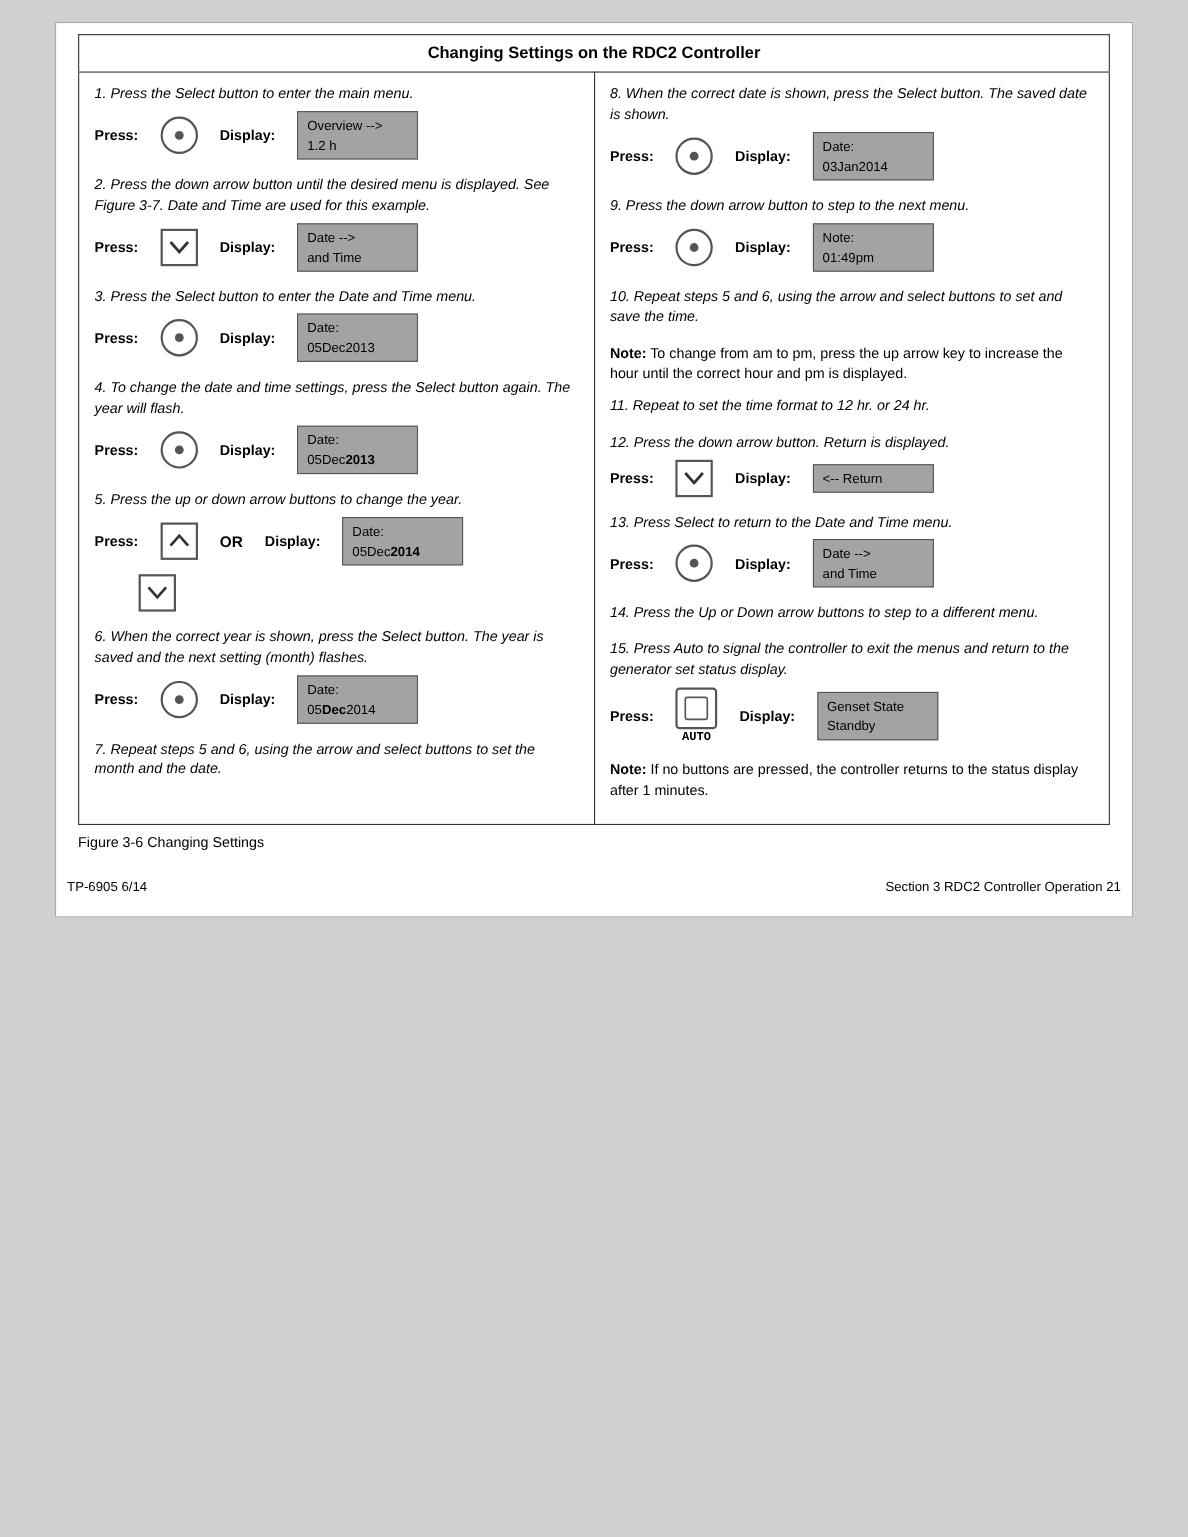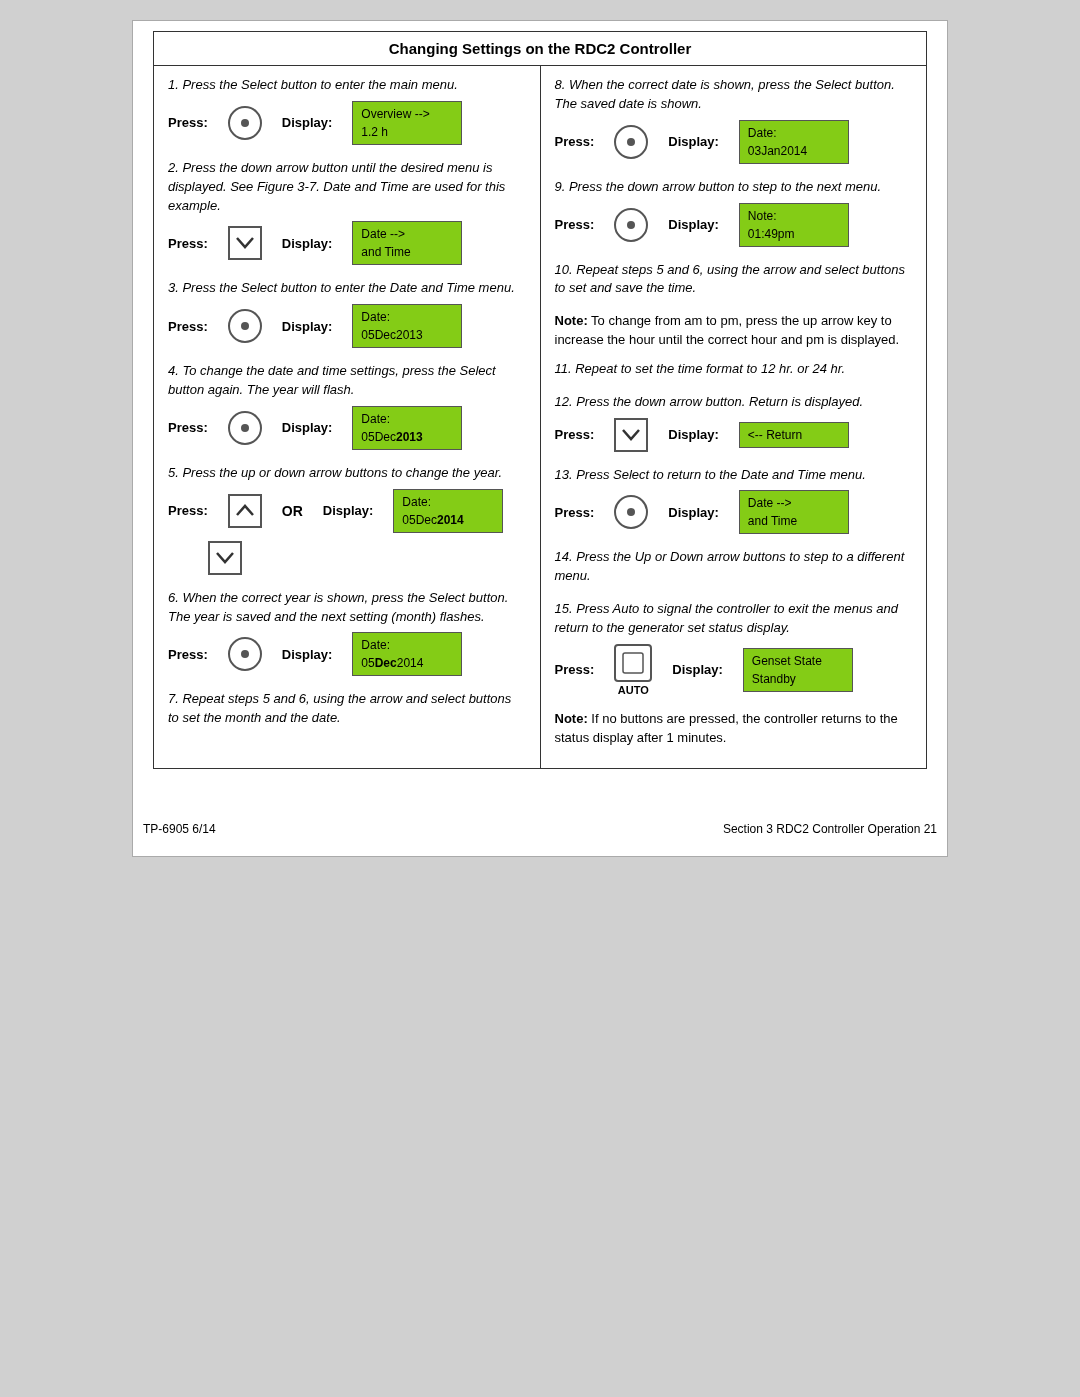--- a/index.html
+++ b/index.html
@@ -8,21 +8,21 @@
       font-family: Arial, sans-serif;
       font-size: 13px;
       display: flex;
       flex-direction: column;
       align-items: center;
       padding: 20px;
       min-height: 1397px;
     }
     .page {
       background: #fff;
-      width: 816px;
+      width: 980px;
       border: 1px solid #aaa;
       padding: 0 0 20px 0;
     }
     .page-inner {
       padding: 10px 20px 20px 20px;
     }
     .main-table {
       width: 100%;
       border: 1px solid #333;
       border-collapse: collapse;
@@ -121,41 +121,40 @@
     .chevron-svg {
       width: 20px;
       height: 14px;
     }
     .display-box {
       border: 1px solid #555;
       padding: 3px 8px;
       min-width: 110px;
       font-size: 12px;
       line-height: 1.5;
-      background: #84cc16;
+      background: #a3a3a3;
     }
     .display-label {
       font-weight: bold;
       font-size: 13px;
       text-align: right;
     }
     .bold-year {
       font-weight: bold;
     }
     .up-down-col {
       display: flex;
       flex-direction: column;
       gap: 4px;
     }
     .footer-row {
       display: flex;
       justify-content: space-between;
       padding: 6px 10px 0 10px;
       font-size: 12px;
-      margin-top: 27px;
     }
     .caption {
       font-size: 13px;
       padding: 6px 0 0 0;
     }
   </style>
 </head>
 <body>
 
 <div class="page">
@@ -369,38 +368,41 @@
             <div class="step">
               <p>15.  Press Auto to signal the controller to exit the menus and return to the generator set status display.</p>
               <div class="press-row">
                 <span class="press-label">Press:</span>
                 <div style="display:flex;flex-direction:column;align-items:center;gap:2px;">
                   <div class="btn-auto">
                     <svg width="24" height="24" viewBox="0 0 24 24">
                       <rect x="2" y="2" width="20" height="20" rx="2" fill="none" stroke="#555" stroke-width="1.5"></rect>
                     </svg>
                   </div>
-                  <span style="font-size:11px;font-weight:bold;">AUTO</span>
+                  <span style="font-size:11px;font-weight:bold;font-family:Liberation Mono, monospace;">AUTO</span>
                 </div>
                 <span class="display-label">Display:</span>
                 <div class="display-box">
                   <div>Genset State</div>
                   <div>Standby</div>
                 </div>
               </div>
             </div>
 
             <div class="step-note">
               <p><strong>Note:</strong> <span>If no buttons are pressed, the controller returns to the status display after 1 minutes.</span></p>
             </div>
 
           </td>
         </tr>
       </tbody>
     </table>
 
+    <div style="margin-top:8px;">
+      <span class="caption">Figure 3-6   Changing Settings</span>
+    </div>
   </div>
 
   <div class="footer-row">
     <span>TP-6905 6/14</span>
     <span>Section 3  RDC2 Controller Operation   21</span>
   </div>
 </div>
 
 </body></html>

